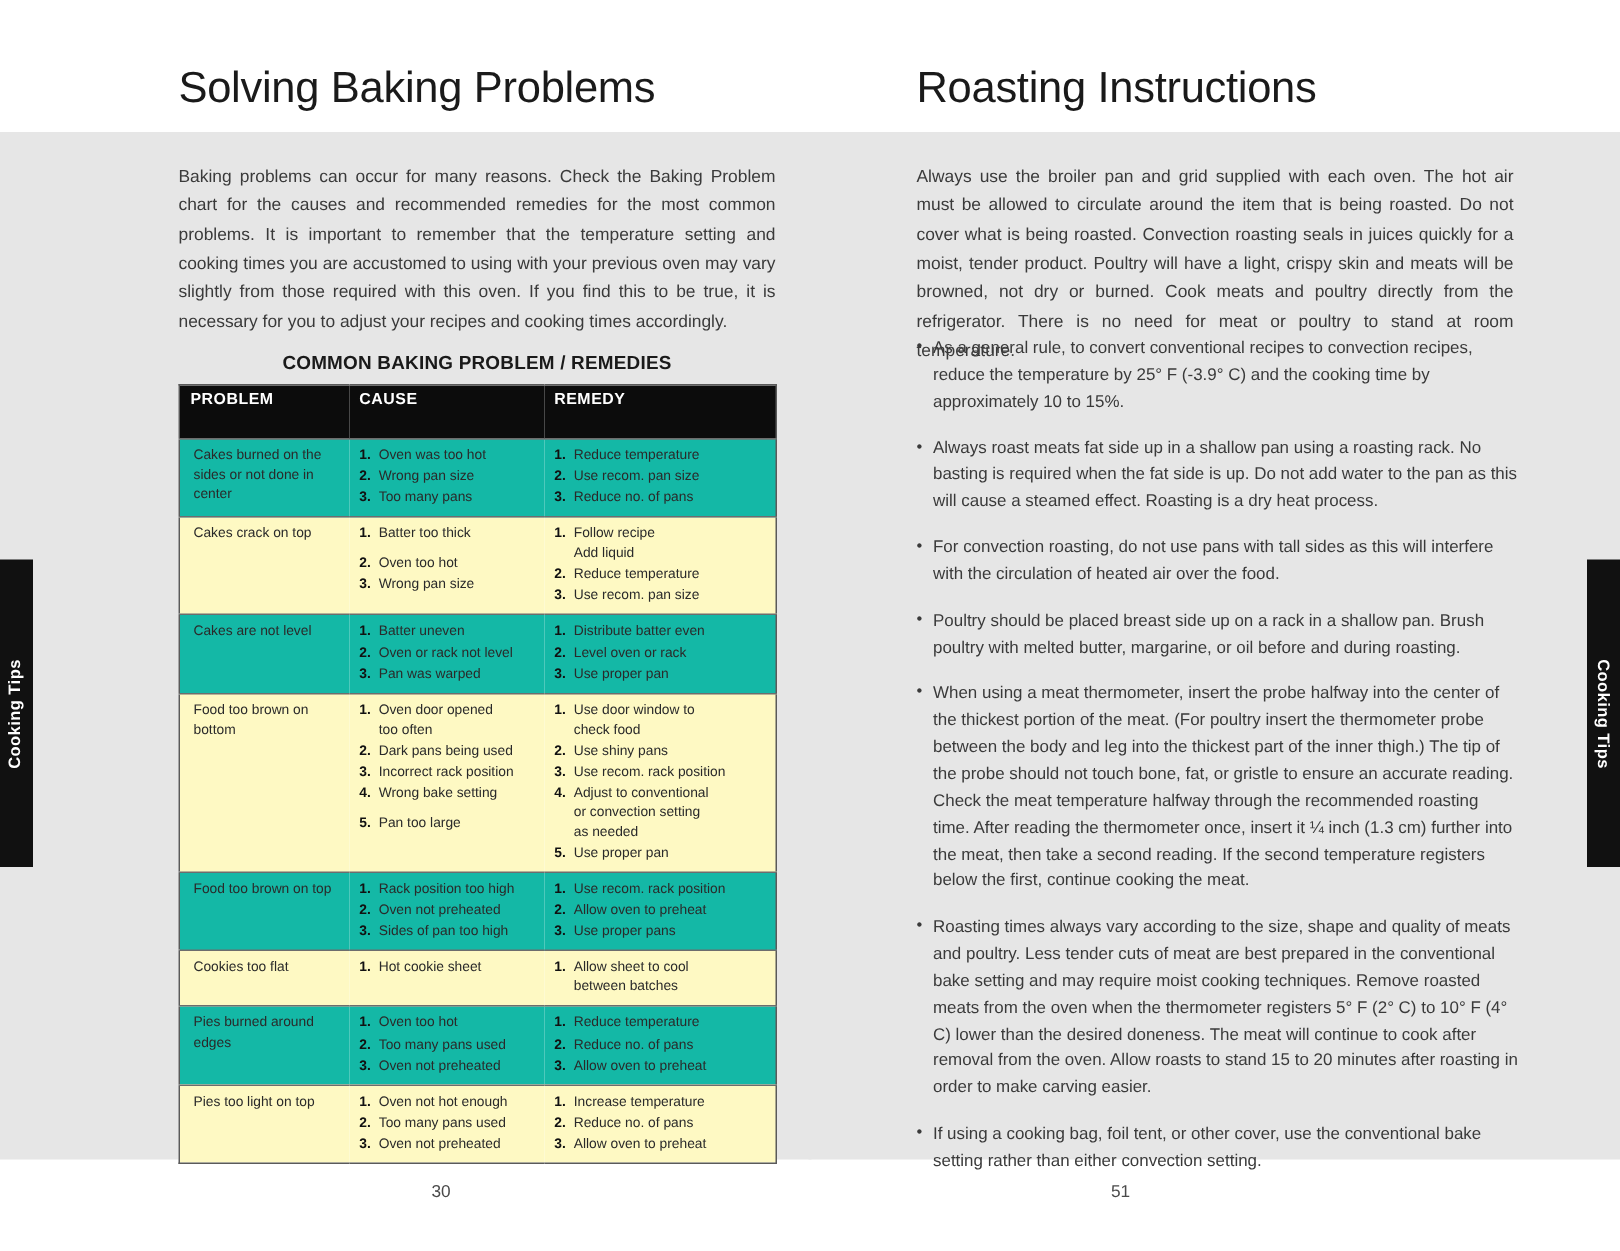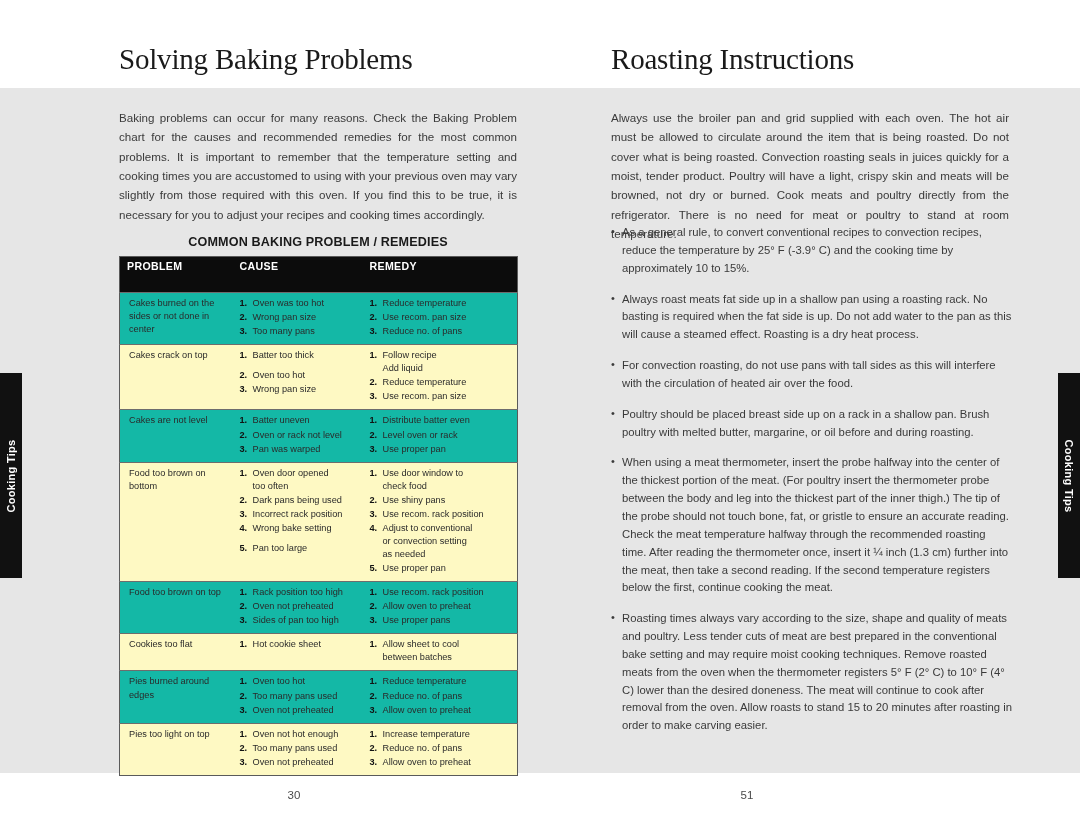--- a/index.html
+++ b/index.html
@@ -73,21 +73,20 @@
   .page-title {
     position: absolute;
     top: 44px;
     font-size: 29px;
     font-weight: normal;
     letter-spacing: -0.2px;
     color: #1a1a1a;
     margin: 0;
     line-height: 1.1;
     white-space: nowrap;
-    font-family: Liberation Serif, serif;
   }
 
   .intro-para {
     position: absolute;
     width: 398px;
     font-size: 11.6px;
     line-height: 1.67;
     color: #3a3a3a;
     text-align: justify;
     margin: 0;
@@ -545,17 +544,18 @@
 
   <p class="intro-para intro-right">Always use the broiler pan and grid supplied with each oven. The hot air must be allowed to circulate around the item that is being roasted. Do not cover what is being roasted. Convection roasting seals in juices quickly for a moist, tender product. Poultry will have a light, crispy skin and meats will be browned, not dry or burned. Cook meats and poultry directly from the refrigerator. There is no need for meat or poultry to stand at room temperature.</p>
 
   <ul class="bullets" id="roasting-bullets">
       <li>As a general rule, to convert conventional recipes to convection recipes, reduce the temperature by 25° F (-3.9° C) and the cooking time by approximately 10 to 15%.</li>
       <li>Always roast meats fat side up in a shallow pan using a roasting rack.  No basting is required when the fat side is up.  Do not add water to the pan as this will cause a steamed effect. Roasting is a dry heat process.</li>
       <li>For convection roasting, do not use pans with tall sides as this will interfere with the circulation of heated air over the food.</li>
       <li>Poultry should be placed breast side up on a rack in a shallow pan.  Brush poultry with melted butter, margarine, or oil before and during roasting.</li>
       <li>When using a meat thermometer, insert the probe halfway into the center of the thickest portion of the meat.  (For poultry insert the thermometer probe between the body and leg into the thickest part of the inner thigh.)  The tip of the probe should not touch bone, fat, or gristle to ensure an accurate reading. Check the meat temperature halfway through the recommended roasting time.  After reading the thermometer once, insert it ¼ inch (1.3 cm) further into the meat, then take a second reading.  If the second temperature registers below the first, continue cooking the meat.</li>
       <li>Roasting times always vary according to the size, shape and quality of meats and poultry.  Less tender cuts of meat are best prepared in the conventional bake setting and may require moist cooking techniques.  Remove roasted meats from the oven when the thermometer registers 5° F (2° C) to 10° F (4° C) lower than the desired doneness. The meat will continue to cook after removal from the oven.  Allow roasts to stand 15 to 20 minutes after roasting in order to make carving easier.</li>
+      <li>If using a cooking bag, foil tent, or other cover, use the conventional bake setting rather than either convection setting.</li>
     </ul>
 
   <div class="folio right">51</div>
 
 </div>
 
 </body></html>

